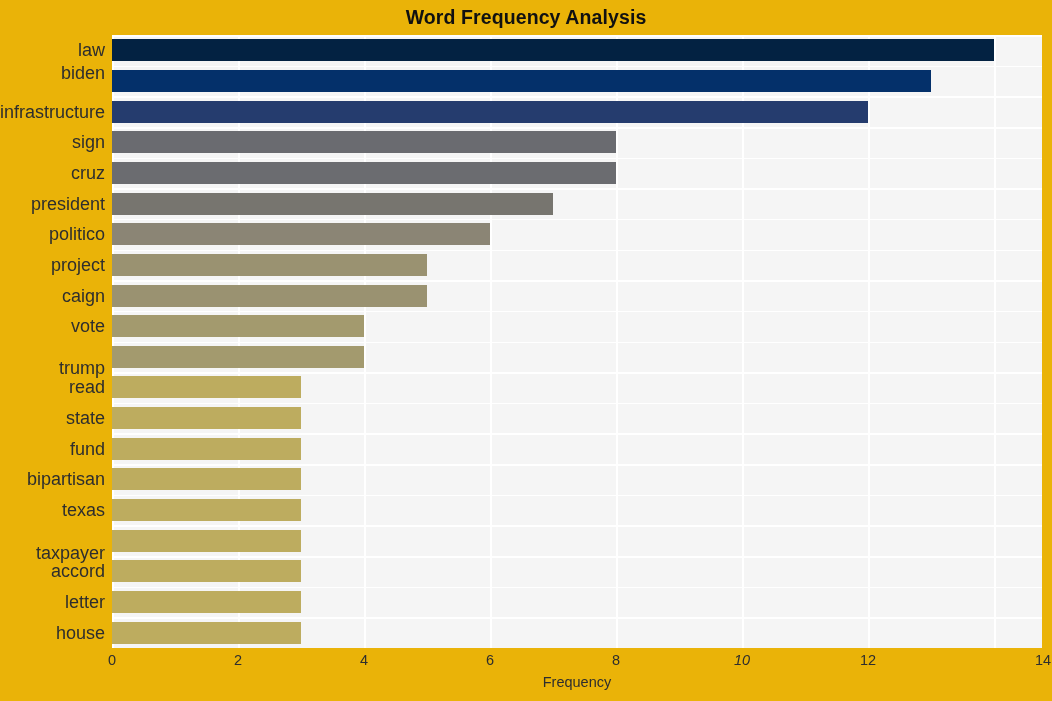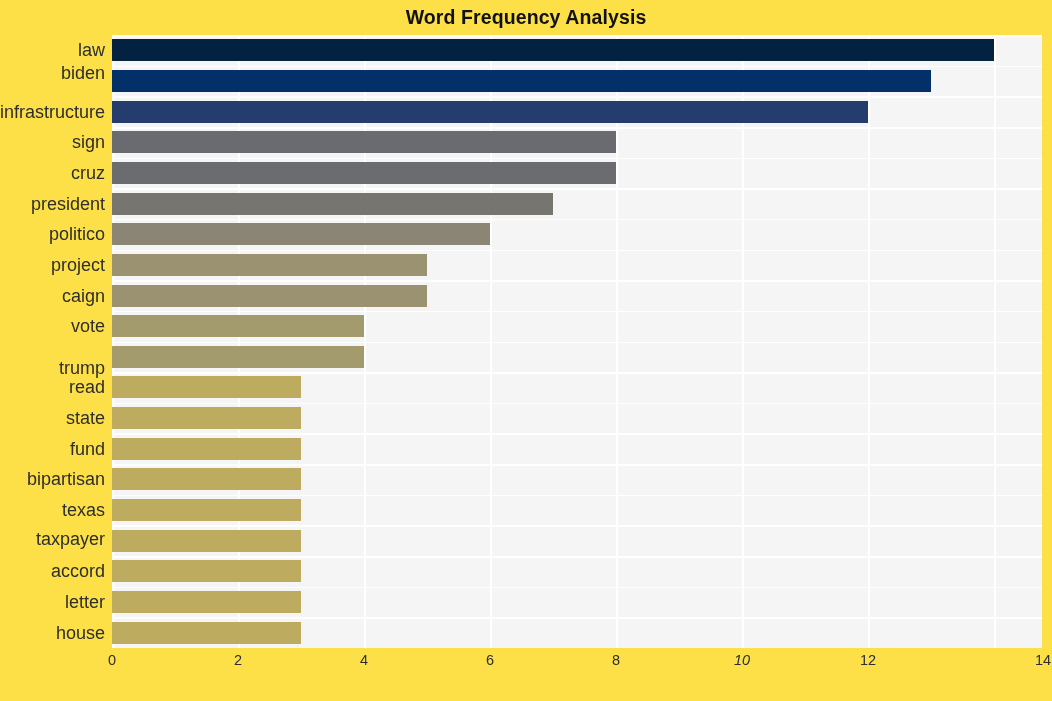--- a/index.html
+++ b/index.html
@@ -14,21 +14,21 @@
     overflow: hidden;
     position: relative;
   }
 
   #chart-root {
     position: absolute;
     left: 0;
     top: 0;
     width: 1052px;
     height: 701px;
-    background: #fde047;
+    background: #eab308;
   }
 
   
   #chart-title {
     position: absolute;
     left: 0;
     top: 6px;
     width: 1052px;
     text-align: center;
     font-size: 19.5px;
@@ -188,31 +188,32 @@
       <div class="y-label" style="top: 192.225px;">politico</div>
       <div class="y-label" style="top: 222.875px;">project</div>
       <div class="y-label" style="top: 253.525px;">caign</div>
       <div class="y-label" style="top: 284.175px;">vote</div>
       <div class="y-label" style="top: 326px;">trump</div>
       <div class="y-label" style="top: 345.475px;">read</div>
       <div class="y-label" style="top: 376.125px;">state</div>
       <div class="y-label" style="top: 406.775px;">fund</div>
       <div class="y-label" style="top: 437.425px; text-align: right;">bipartisan</div>
       <div class="y-label" style="top: 468.075px;">texas</div>
-      <div class="y-label" style="top: 497px;">taxpayer</div>
+      <div class="y-label" style="top: 511px;">taxpayer</div>
       <div class="y-label" style="top: 529.375px;">accord</div>
       <div class="y-label" style="top: 560.025px;">letter</div>
       <div class="y-label" style="top: 590.675px;">house</div>
     </div>
 
   <div id="x-axis-ticks">
       <div class="x-tick" style="left: 112px;">0</div>
       <div class="x-tick" style="left: 238.016px;">2</div>
       <div class="x-tick" style="left: 364.033px;">4</div>
       <div class="x-tick" style="left: 490.049px;">6</div>
       <div class="x-tick" style="left: 616.065px;">8</div>
       <div class="x-tick" style="left: 742.081px; font-style: italic;">10</div>
       <div class="x-tick" style="left: 868.098px;">12</div>
       <div class="x-tick" style="left: 1043px;">14</div>
     </div>
 
+  <div id="x-axis-title">Frequency</div>
 
 </div>
 
 </body></html>

